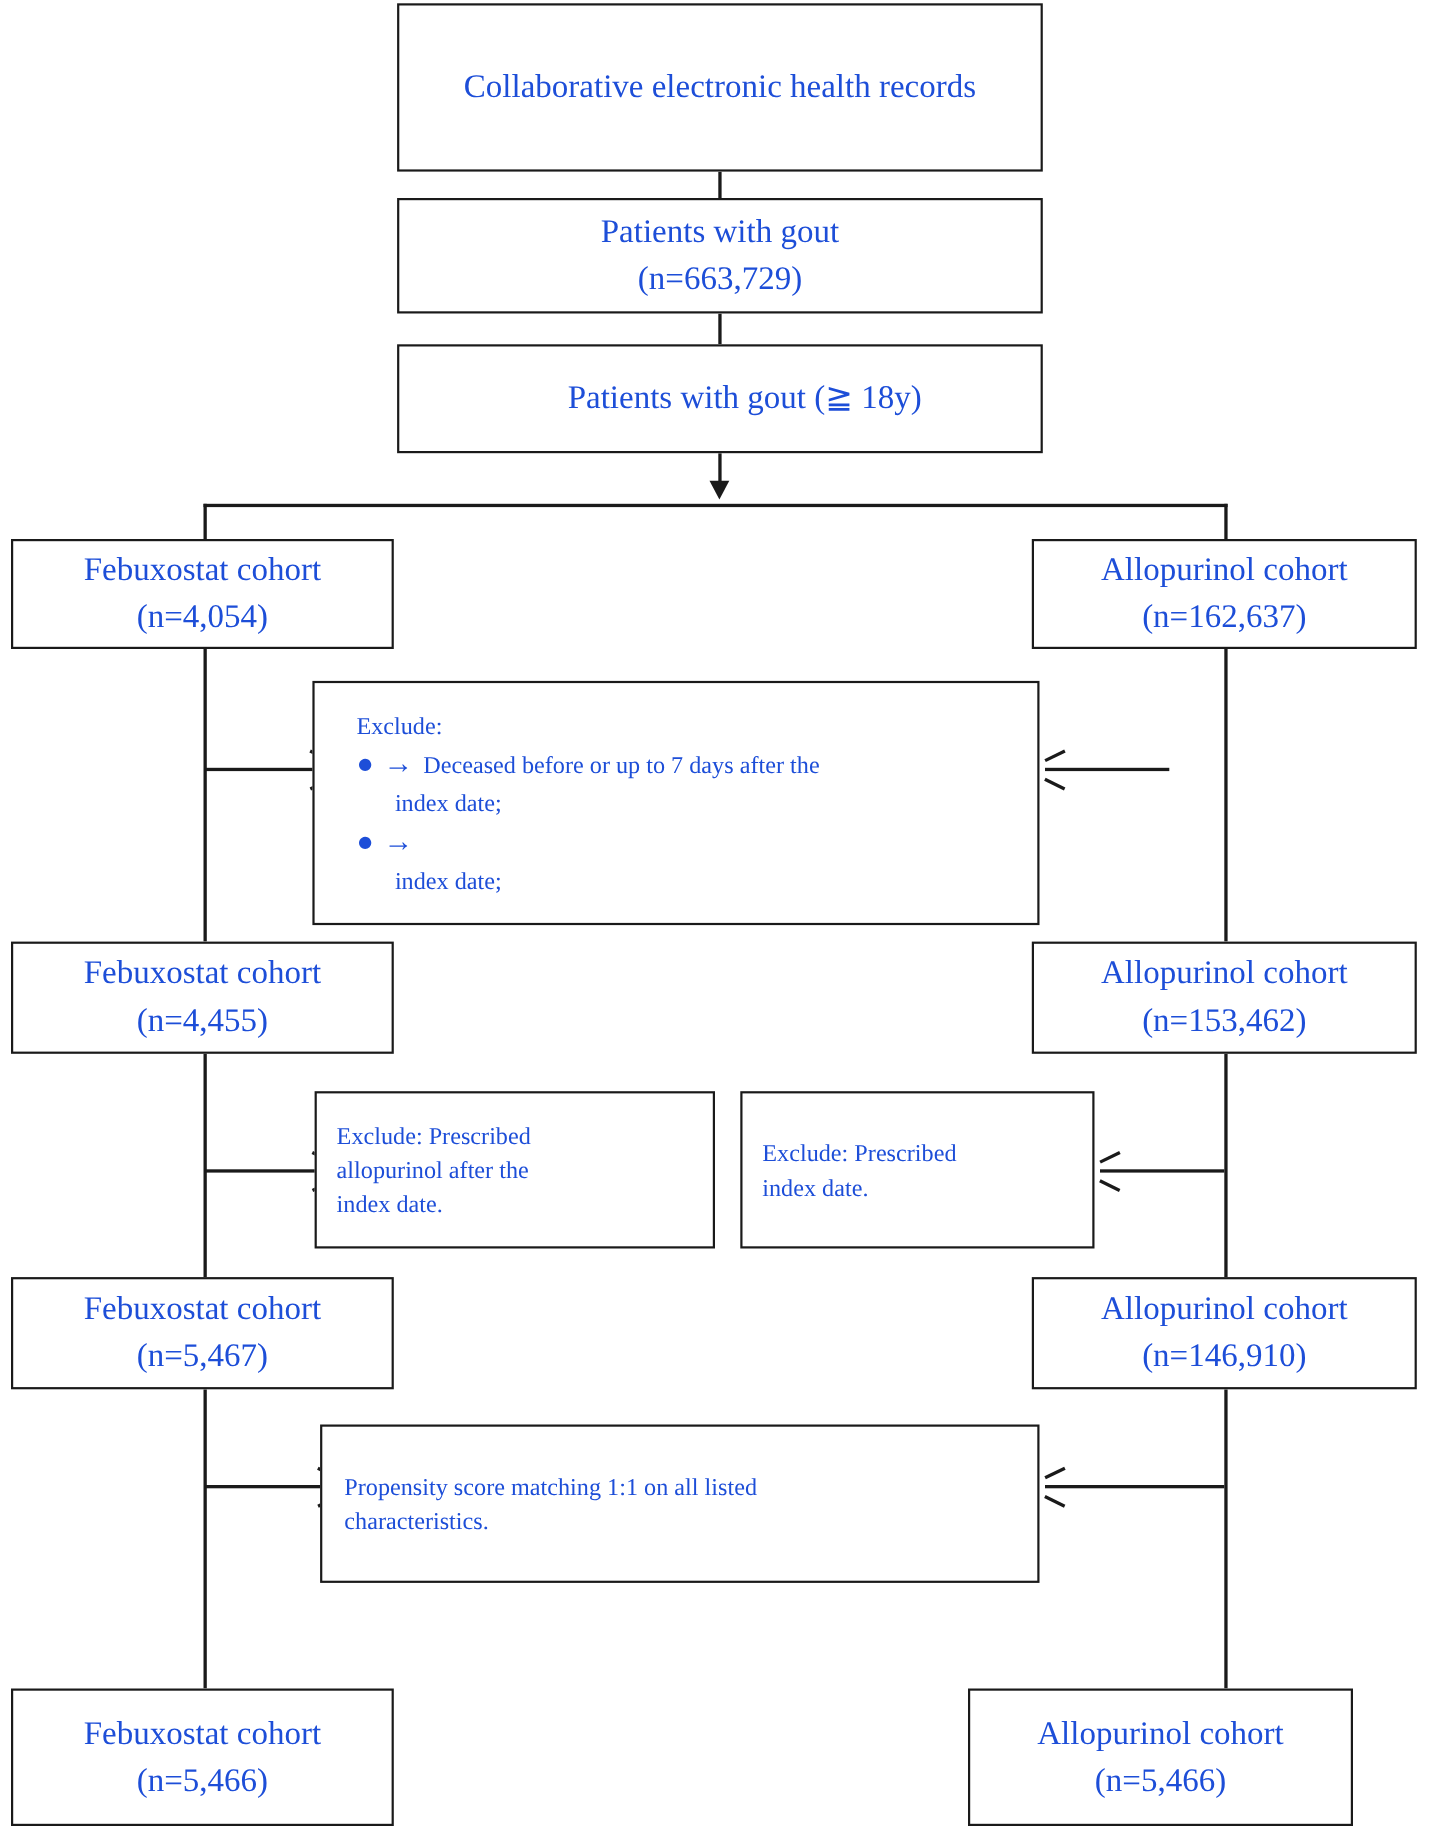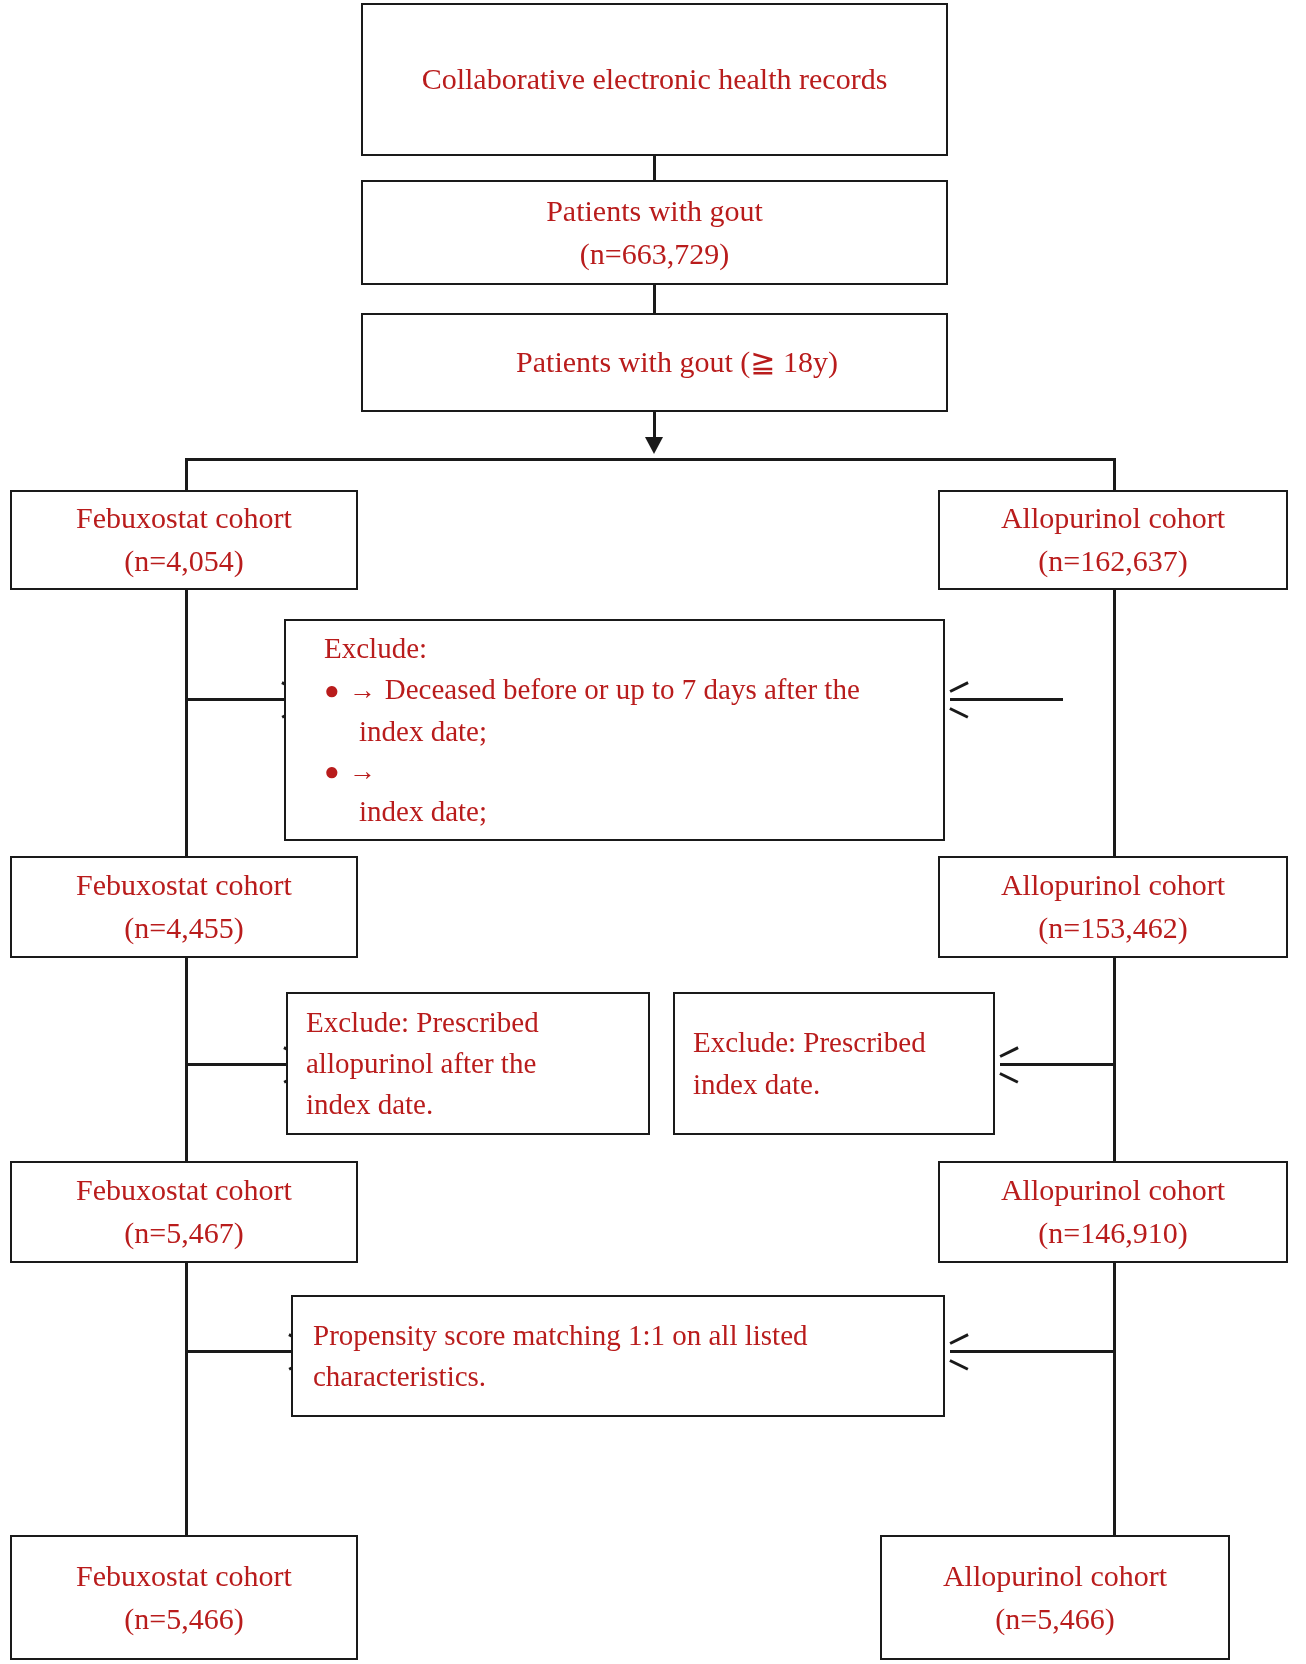--- a/index.html
+++ b/index.html
@@ -6,21 +6,21 @@
     margin: 0;
     padding: 0;
     background: #ffffff;
   }
   #canvas {
     position: relative;
     width: 1306px;
     height: 1664px;
     background: #ffffff;
     font-family: "Liberation Serif", "DejaVu Serif", serif;
-    color: #b91c1c;
+    color: #1d4ed8;
     overflow: hidden;
   }
   .box {
     position: absolute;
     box-sizing: border-box;
     border: 2.5px solid #1a1a1a;
     background: #ffffff;
     display: flex;
     flex-direction: column;
     justify-content: center;
@@ -33,21 +33,21 @@
   .box.left {
     align-items: flex-start;
     text-align: left;
   }
   .line-txt {
     display: block;
     white-space: pre;
     line-height: 1.42;
   }
   .fs30 { font-size: 30px; }
-  .fs29 { font-size: 29px; }
+  .fs29 { font-size: 22px; }
 
   
   .vline {
     position: absolute;
     width: 2.5px;
     background: #1a1a1a;
     z-index: 1;
   }
   .hline {
     position: absolute;
@@ -195,21 +195,21 @@
   </div>
 
   <div class="box center" style="left:938px; top:1161px; width:350px; height:102px;">
     <span class="line-txt fs30">Allopurinol cohort</span>
     <span class="line-txt fs30">(n=146,910)</span>
   </div>
 
   <div class="vline" style="left:185px; top:1263px; height:272px;"></div>
   <div class="vline" style="left:1113px; top:1263px; height:272px;"></div>
 
-  <div class="box left" style="left:291px; top:1295px; width:654px; height:122px; padding-left:20px;">
+  <div class="box left" style="left:291px; top:1295px; width:654px; height:144px; padding-left:20px;">
     <span class="line-txt fs29">Propensity score matching 1:1 on all listed</span>
     <span class="line-txt fs29">characteristics.</span>
   </div>
 
   <div class="hline" style="left:187px; top:1350px; width:117px;"></div>
   <div class="chev" style="left:287px; top:1342px; transform:rotate(26deg); transform-origin:right center;"></div>
   <div class="chev" style="left:287px; top:1359px; transform:rotate(-26deg); transform-origin:right center;"></div>
 
   <div class="hline" style="left:950px; top:1350px; width:163px;"></div>
   <div class="chev" style="left:950px; top:1342px; transform:rotate(-26deg); transform-origin:left center;"></div>

